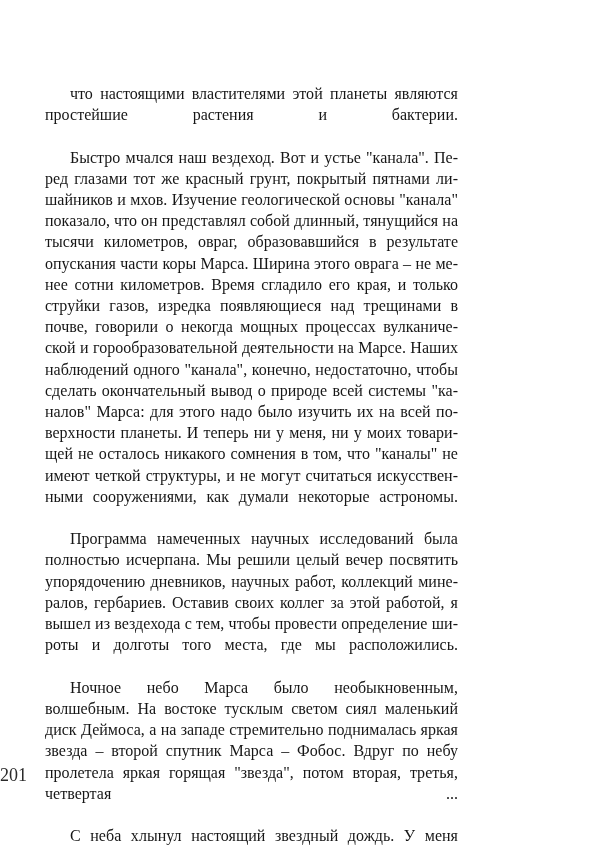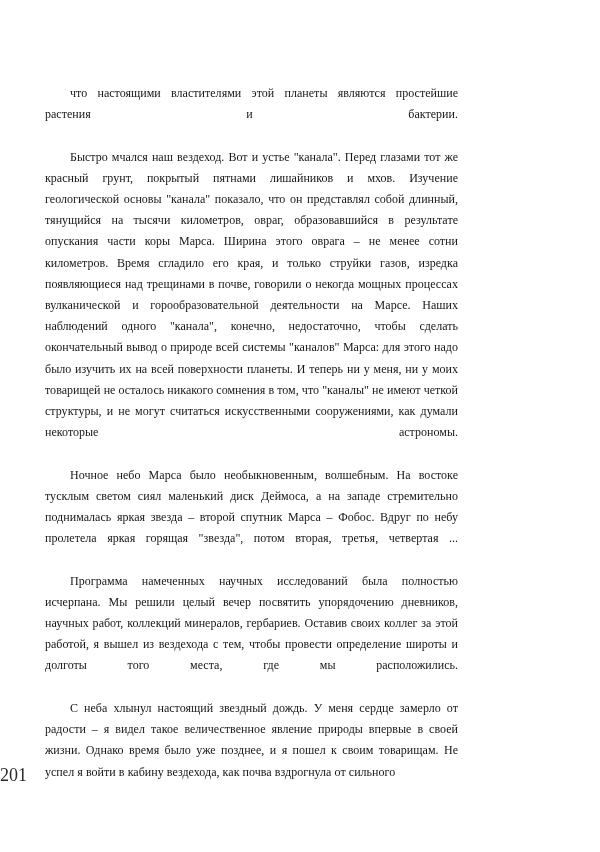--- a/index.html
+++ b/index.html
@@ -31,21 +31,21 @@
     left: 45px;
     top: 83px;
     width: 413px;
   }
 
   .para {
     margin: 0;
     text-align: justify;
     text-justify: inter-word;
     text-indent: 25px;
-    font-size: 12px;
+    font-size: 16px;
     line-height: 21.2px;
     color: #161616;
     word-spacing: 0.1px;
     letter-spacing: 0.02px;
     hyphens: manual;
   }
 
   
   .para::after {
     content: "";
@@ -68,20 +68,20 @@
   }
 </style>
 </head>
 <body>
 
 <div class="page">
 
   <div class="text-block">
     <p class="para">что настоящими властителями этой планеты являются про­стейшие растения и бактерии.</p>
     <p class="para">Быстро мчался наш вездеход. Вот и устье "канала". Пе­ред глазами тот же красный грунт, покрытый пятнами ли­шайников и мхов. Изучение геологической основы "канала" показало, что он представлял собой длинный, тянущийся на тысячи километров, овраг, образовавшийся в результате опускания части коры Марса. Ширина этого оврага – не ме­нее сотни километров. Время сгладило его края, и только струйки газов, изредка появляющиеся над трещинами в почве, говорили о некогда мощных процессах вулканиче­ской и горообразовательной деятельности на Марсе. Наших наблюдений одного "канала", конечно, недостаточно, чтобы сделать окончательный вывод о природе всей системы "ка­налов" Марса: для этого надо было изучить их на всей по­верхности планеты. И теперь ни у меня, ни у моих товари­щей не осталось никакого сомнения в том, что "каналы"  не имеют четкой структуры, и не могут считаться искусствен­ными сооружениями, как думали некоторые астрономы.</p>
+    <p class="para">Программа намеченных научных исследований была полностью исчерпана. Мы решили целый вечер посвятить упорядочению дневников,  научных работ, коллекций мине­ралов, гербариев. Оставив своих коллег за этой работой, я вышел из вездехода с тем, чтобы провести определение ши­роты и долготы того места, где мы расположились.</p>
     <p class="para">Ночное небо Марса было необыкновенным, волшебным. На востоке тусклым светом сиял маленький диск Деймоса, а на западе стремительно поднималась яркая звезда – второй спутник Марса – Фобос. Вдруг по небу пролетела яркая го­рящая "звезда", потом вторая, третья, четвертая ...</p>
-    <p class="para">Программа намеченных научных исследований была полностью исчерпана. Мы решили целый вечер посвятить упорядочению дневников,  научных работ, коллекций мине­ралов, гербариев. Оставив своих коллег за этой работой, я вышел из вездехода с тем, чтобы провести определение ши­роты и долготы того места, где мы расположились.</p>
     <p class="para no-stretch">С неба хлынул настоящий звездный дождь. У меня сердце замерло от радости – я видел такое величественное явление природы впервые в своей жизни. Однако время бы­ло уже позднее, и я пошел к своим товарищам. Не успел я войти в кабину вездехода, как почва вздрогнула от сильного</p>
   </div>
 
   <div class="page-number">201</div>
 
 </div>
 
 </body></html>

